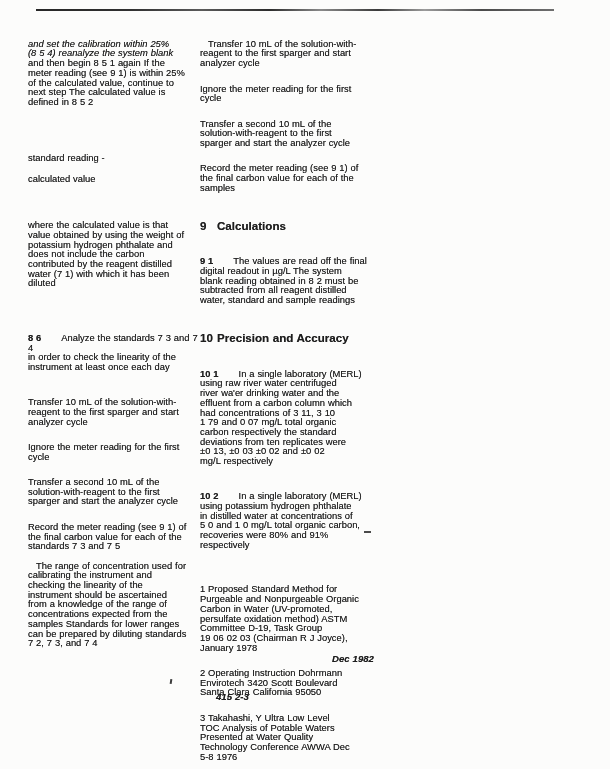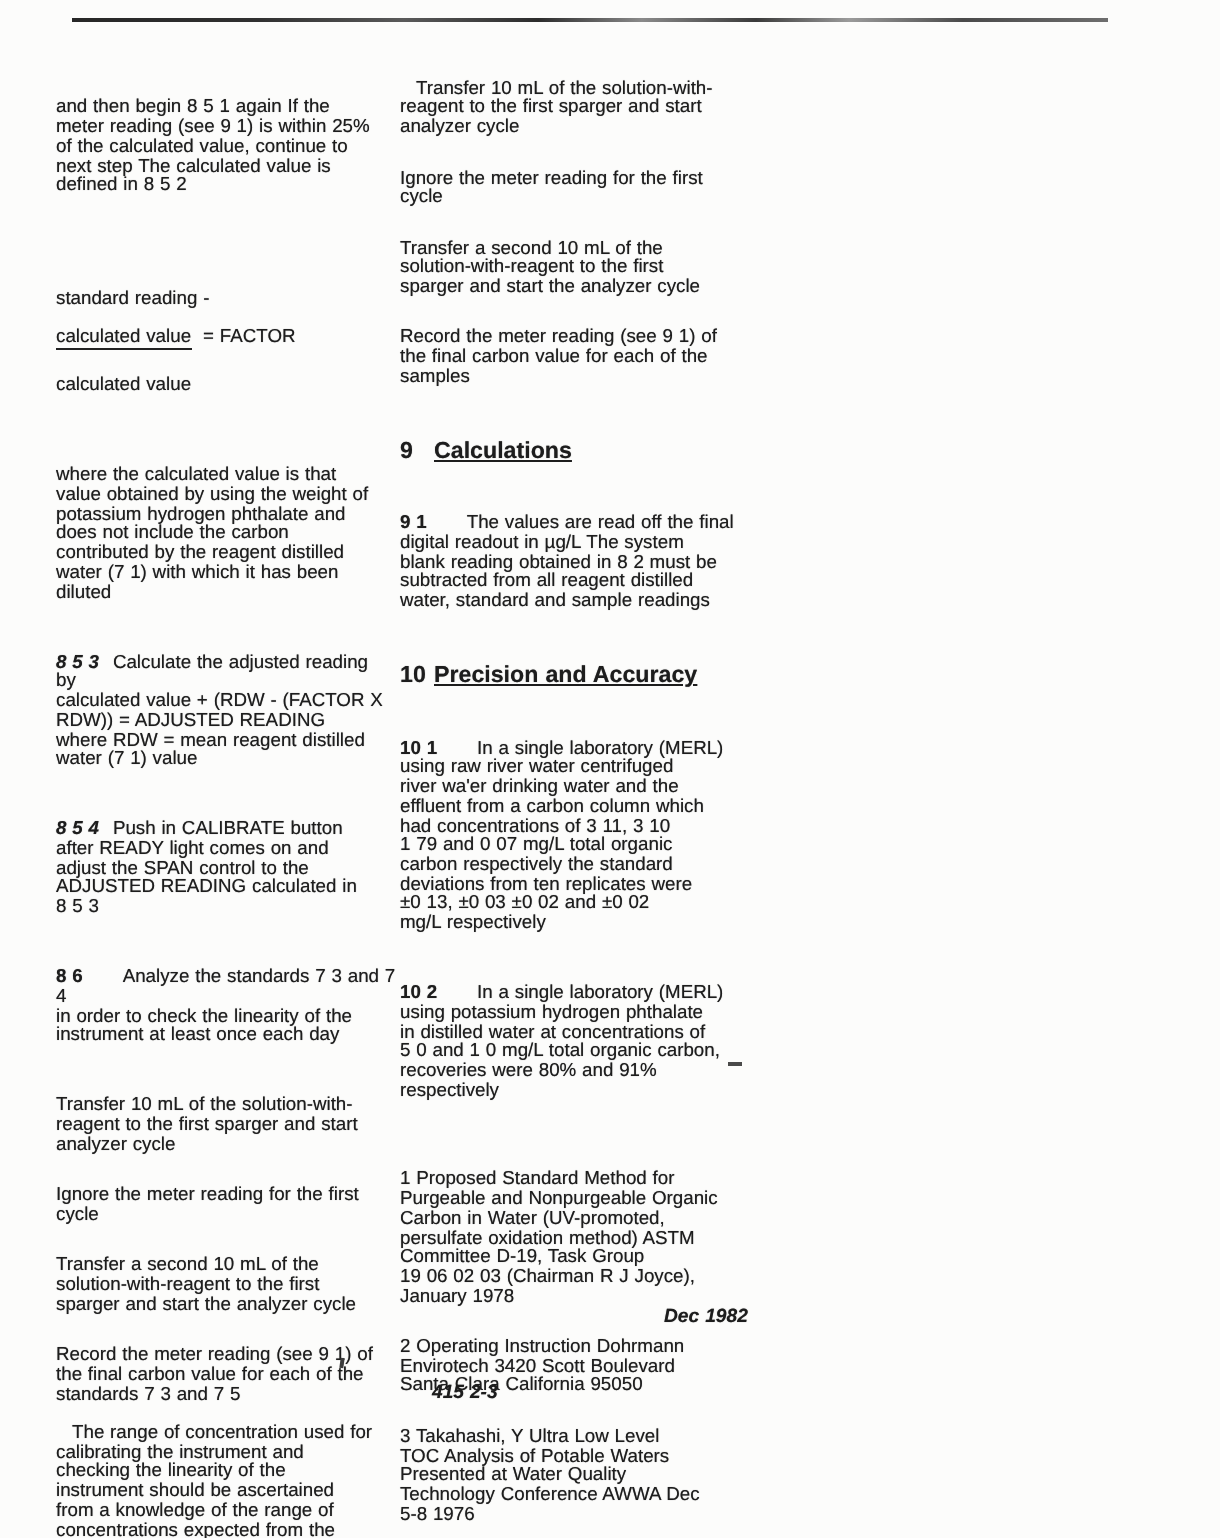--- a/index.html
+++ b/index.html
@@ -15,74 +15,63 @@
     position:absolute; top:9px; left:36px; width:518px; height:1.7px;
     background:linear-gradient(90deg,#272727 0%,#303030 18%,#5a5a5a 32%,#2c2c2c 45%,#8a8a8a 55%,#3a3a3a 66%,#9b9b9b 75%,#4a4a4a 86%,#6e6e6e 100%);
   }
   .col { position:absolute; top:29px; white-space:pre-line; }
   .col-left { left:28px; width:172px; }
   .col-right { left:200px; width:201px; }
   .para { margin:0 0 6px 0; }
   .num { font-weight:bold; margin-right:20px; }
   .num-it { font-weight:bold; font-style:italic; margin-right:7px; }
   .it { font-style:italic; }
-  .sec-head { font-size:11.6px; line-height:12px; font-weight:bold; margin:2px 0 5px 0; white-space:normal;text-decoration:underline; }
+  .sec-head { font-size:11.6px; line-height:12px; font-weight:bold; margin:2px 0 5px 0; white-space:normal; }
   .sec-head .sec-num { display:inline-block; min-width:17px; }
   .formula { margin:2px 0 7px 0; }
   .frac-top { display:inline-block; border-bottom:1.2px solid #222; padding-bottom:1.5px; }
   .frac-eq { margin-left:6px; }
   .frac-bottom { margin-top:1.5px; }
   .indent-block { text-indent:8px; }
   .para-tight { margin:0; }
   .footer { position:absolute; font-style:italic; font-weight:bold; font-size:9.6px; }
   .footer-left { top:692px; left:216px; }
   .footer-right { top:654px; left:332px; }
   .artifact-tick { position:absolute; top:679px; left:170px; width:2px; height:5px; background:#3c3c3c; transform:rotate(8deg); }
   .artifact-dash { position:absolute; top:531px; left:364px; width:7px; height:1.6px; background:#4a4a4a; }
 </style>
 </head>
 <body>
 
 <div class="scanline"></div>
 
 <div class="col col-left">
-  <div class="para"><span>
+  <div class="para"><span class="it">and set the calibration within 25%
+(8 5 4)  reanalyze the system blank</span><span>
 and then begin 8 5 1 again  If the
 meter reading (see 9 1) is within 25%
 of the calculated value, continue to
 next step  The calculated value is
 defined in 8 5 2</span></div>
 
 
   <div class="formula">
     <div>standard reading -</div>
-    <div><span class="frac-top">calculated value</span><span class="frac-eq">= FACTOR</span></div>
     <div class="frac-bottom">calculated value</div>
   </div>
 
   <div class="para">where the calculated value is that
 value obtained by using the weight of
 potassium hydrogen phthalate and
 does not include the carbon
 contributed by the reagent distilled
 water (7 1) with which it has been
 diluted</div>
 
-  <div class="para"><b class="num-it">8 5 3</b><span>Calculate the adjusted reading
-by
-calculated value + (RDW - (FACTOR X
-RDW)) = ADJUSTED READING
-where RDW = mean reagent distilled
-water (7 1) value</span></div>
 
-  <div class="para"><b class="num-it">8 5 4</b><span>Push in CALIBRATE button
-after READY light comes on and
-adjust the SPAN control to the
-ADJUSTED READING calculated in
-8 5 3</span></div>
 
   <div class="para"><b class="num">8 6</b><span>Analyze the standards 7 3 and 7 4
 in order to check the linearity of the
 instrument at least once each day</span></div>
 
   <div class="para">Transfer 10 mL of the solution-with-
 reagent to the first sparger and start
 analyzer cycle</div>
   <div class="para">Ignore the meter reading for the first
 cycle</div>

